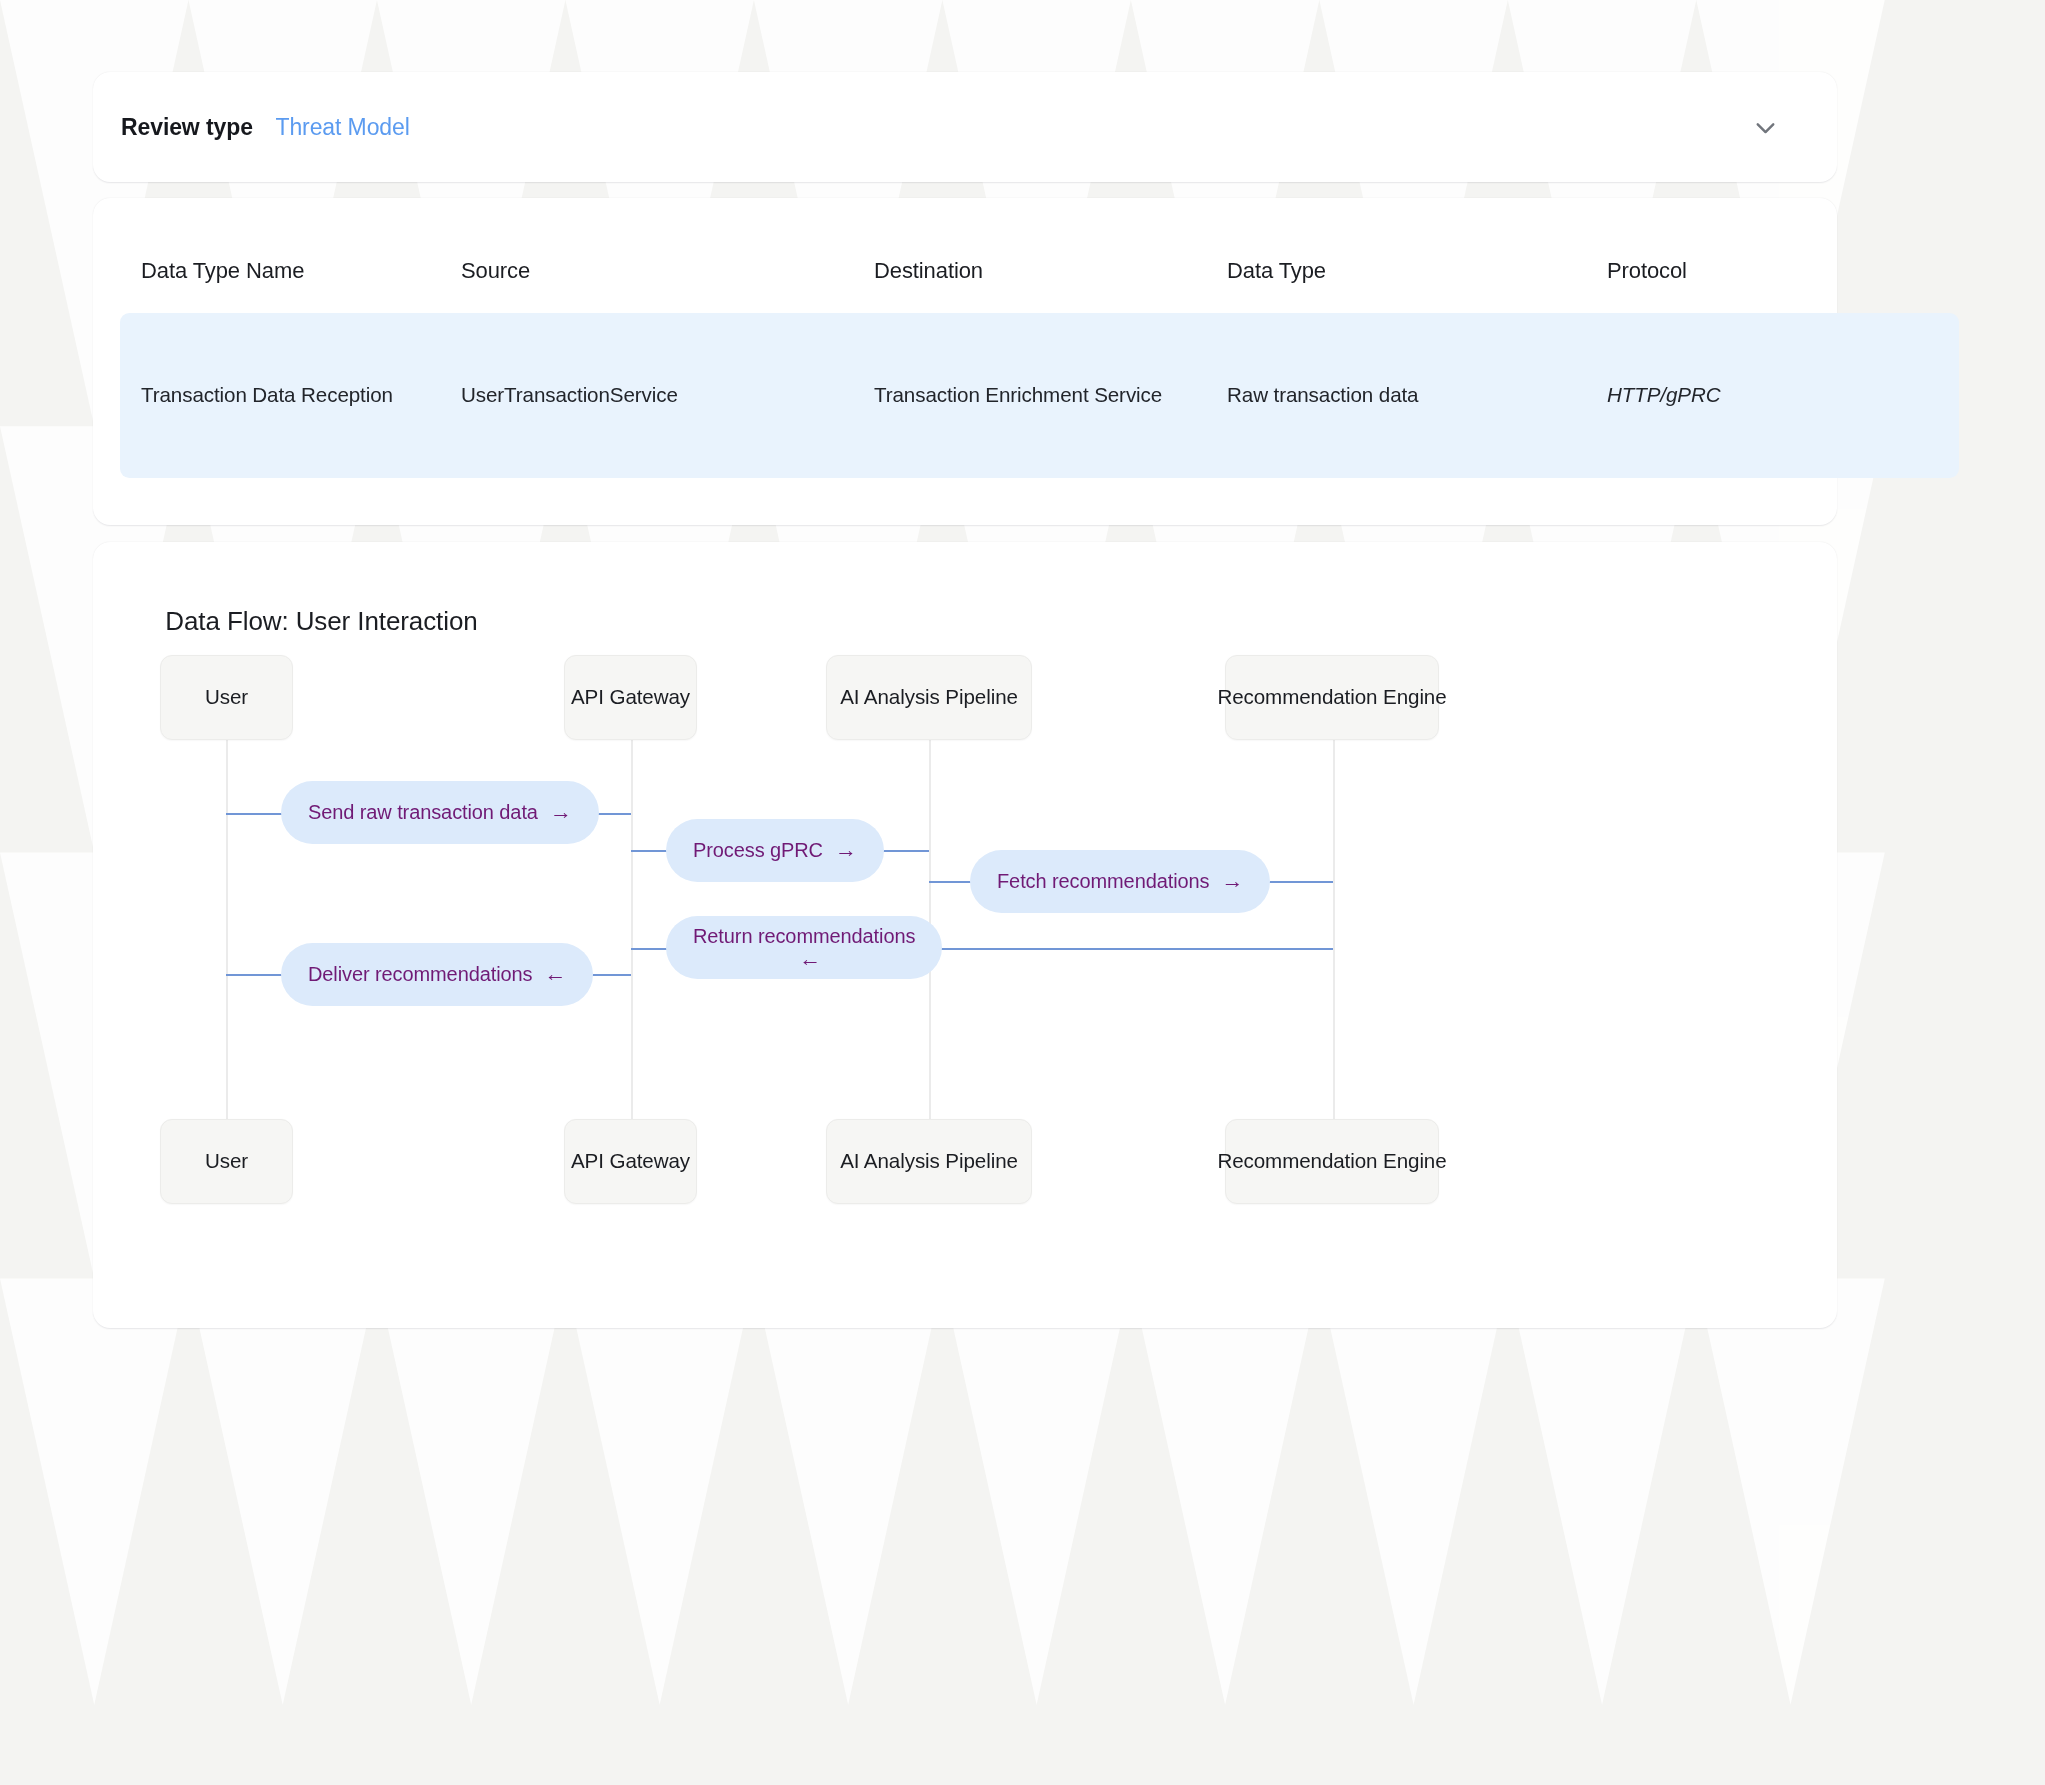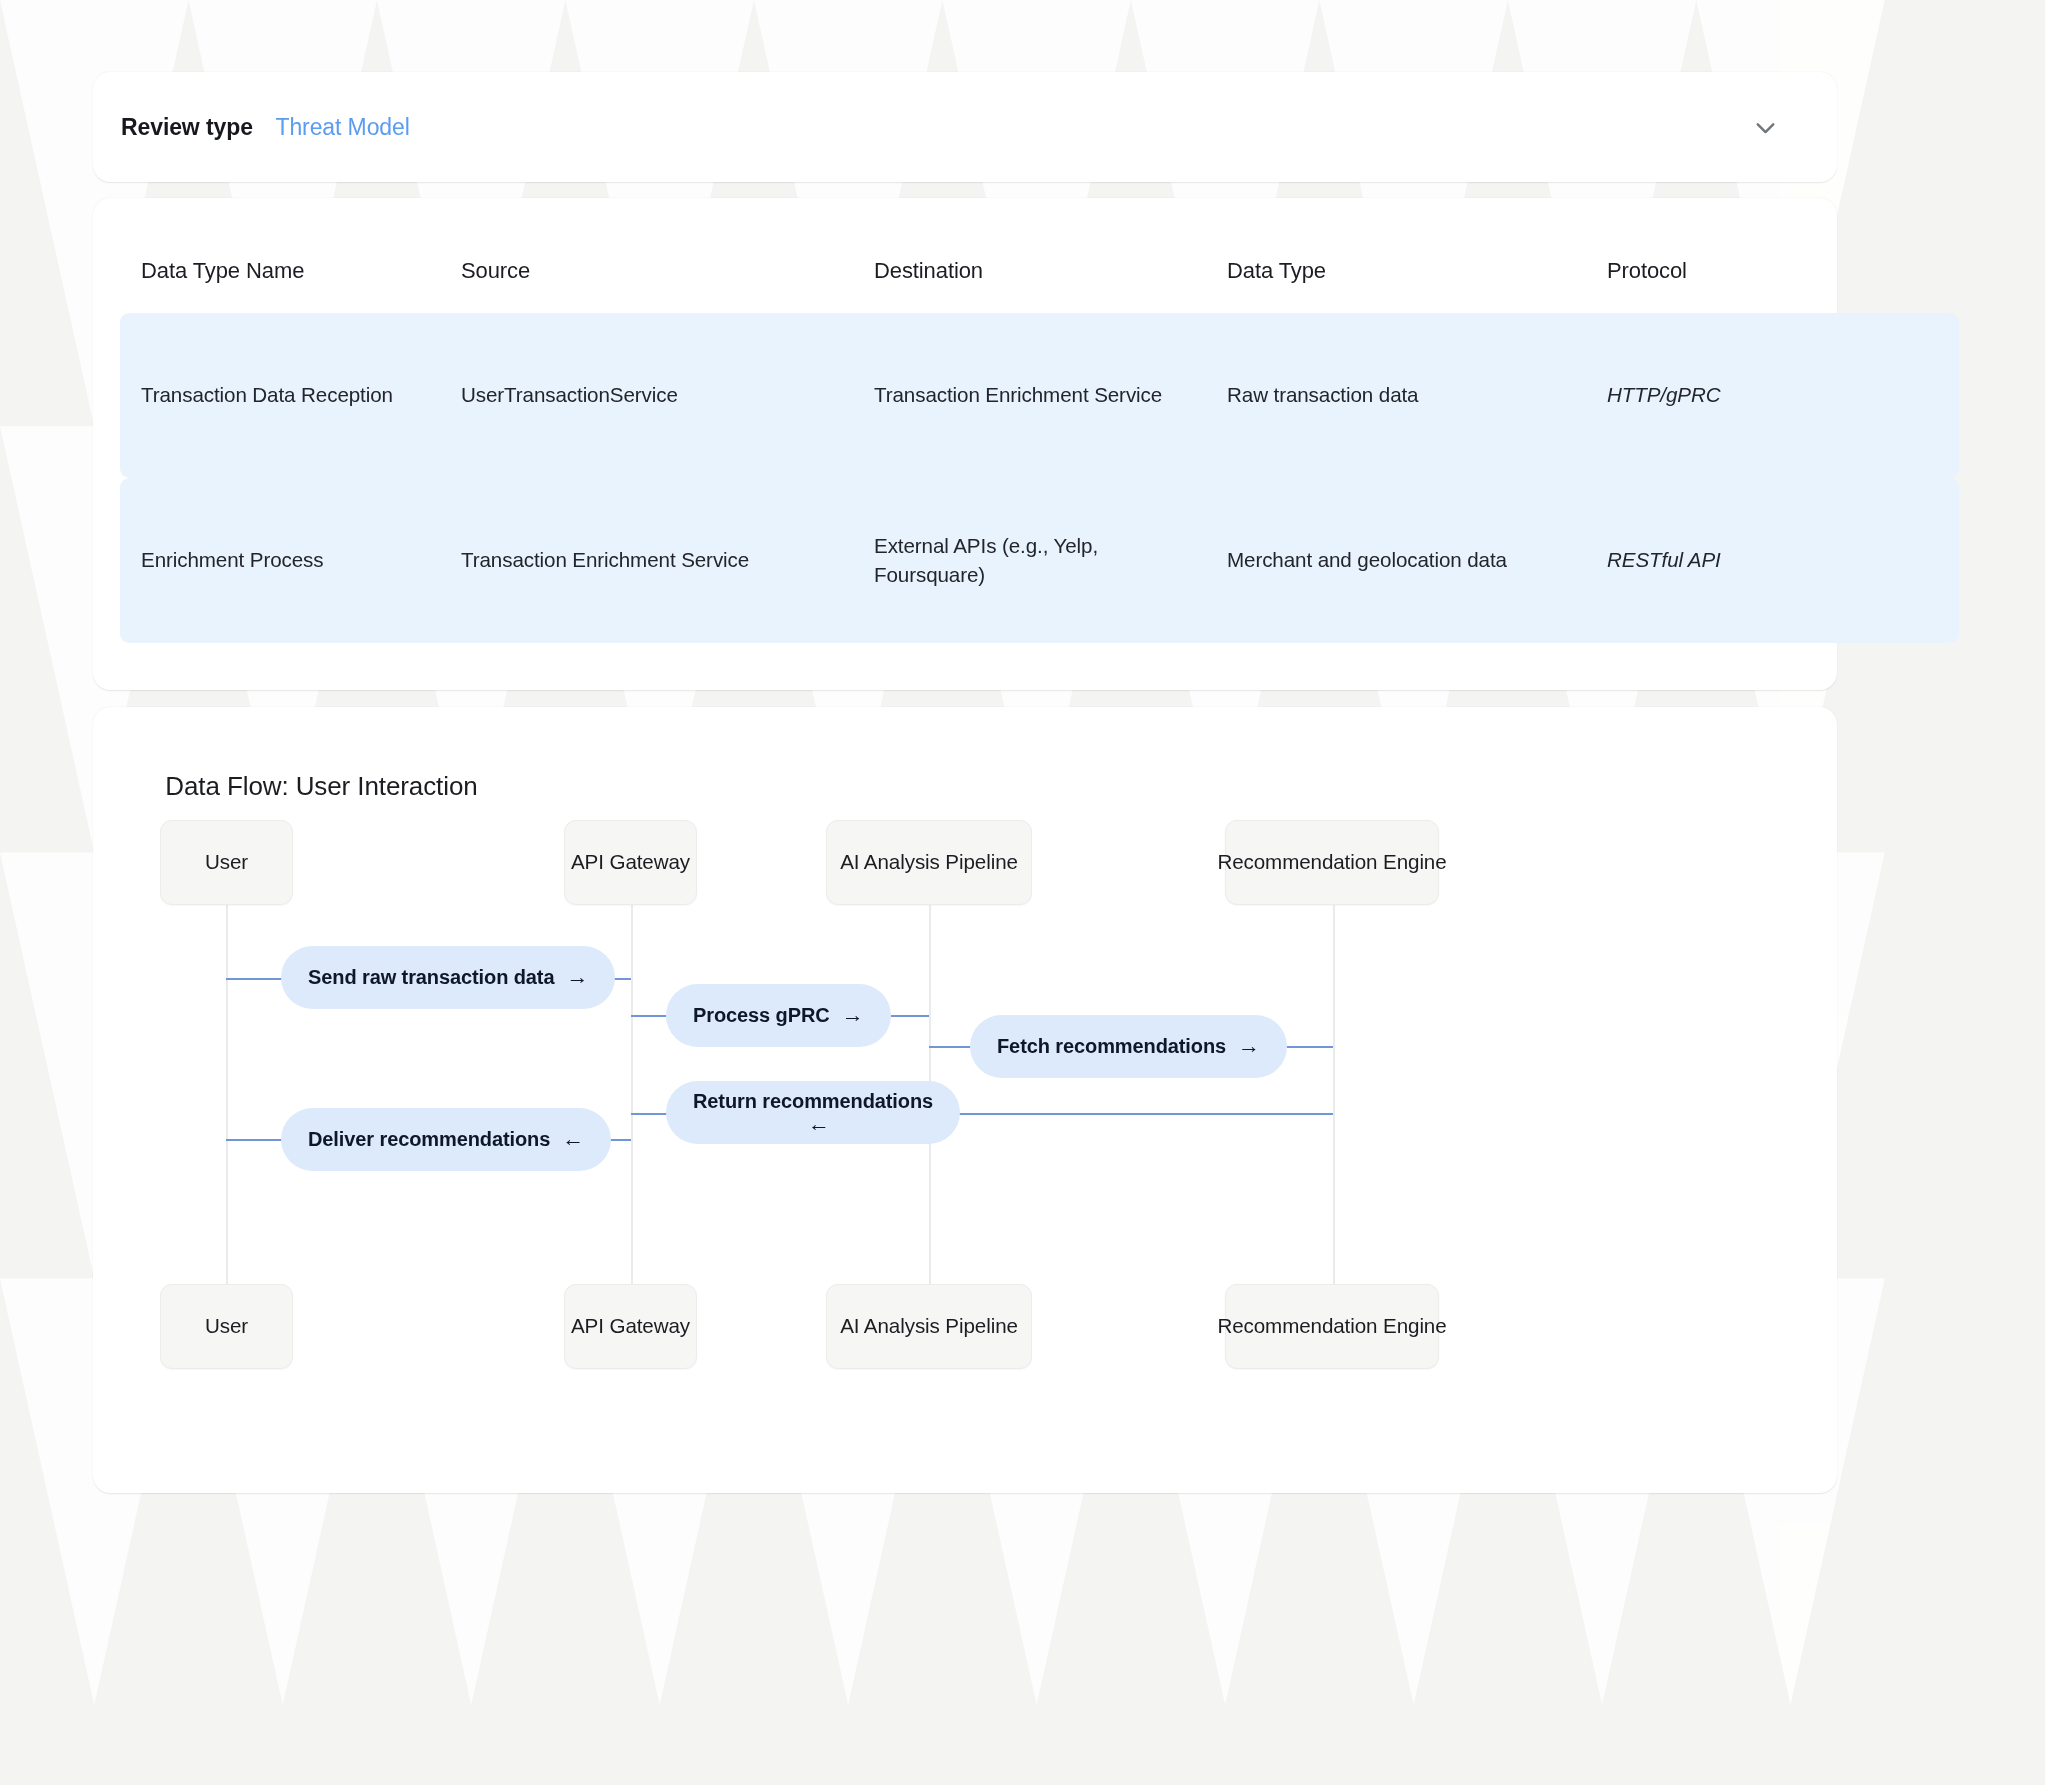--- a/index.html
+++ b/index.html
@@ -158,24 +158,23 @@
   .msg-pill {
     position: absolute;
     background: #dceafb;
     border-radius: 665px;
     height: 63px;
     display: flex;
     align-items: center;
     justify-content: center;
     padding: 18px 27px;
     font-size: 20px;
-    color: #0f172a;
+    color: #701a75;
     letter-spacing: -0.1px;
     white-space: nowrap;
-    font-weight: bold;
   }
   .msg-pill .arw { margin-left: 12px; font-size: 22px; line-height: 1; }
   .msg-pill .arw.rev { margin-left: 12px; }
 </style>
 </head>
 <body>
 
 <div class="page">
 
   <div class="watermark">
@@ -258,27 +257,20 @@
         </tr>
       </thead>
       <tbody>
         <tr class="alt">
           <td>Transaction Data Reception</td>
           <td>UserTransactionService</td>
           <td>Transaction Enrichment Service</td>
           <td>Raw transaction data</td>
           <td>HTTP/gPRC</td>
         </tr>
-        <tr class="alt">
-          <td>Enrichment Process</td>
-          <td>Transaction Enrichment Service</td>
-          <td>External APIs (e.g., Yelp, Foursquare)</td>
-          <td>Merchant and geolocation data</td>
-          <td>RESTful API</td>
-        </tr>
       </tbody>
     </table>
   </div>
 
   <div class="card diagram-card">
     <div class="diagram-title">Data Flow: User Interaction</div>
 
     <div class="seq">
 
       <div class="lifeline" style="left:66px;"></div>

